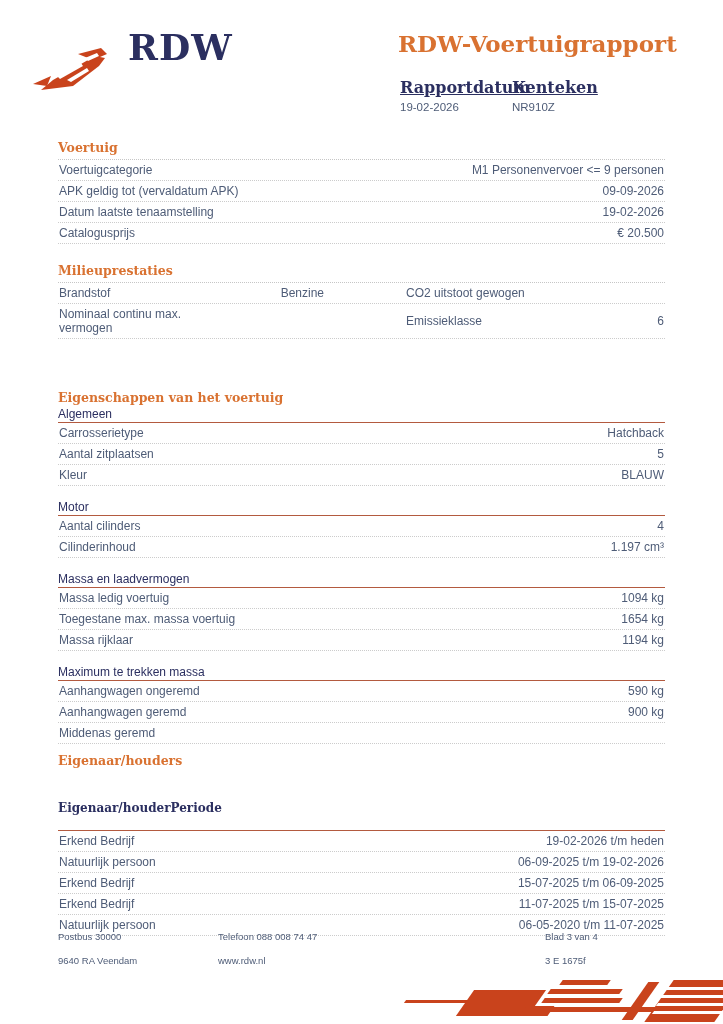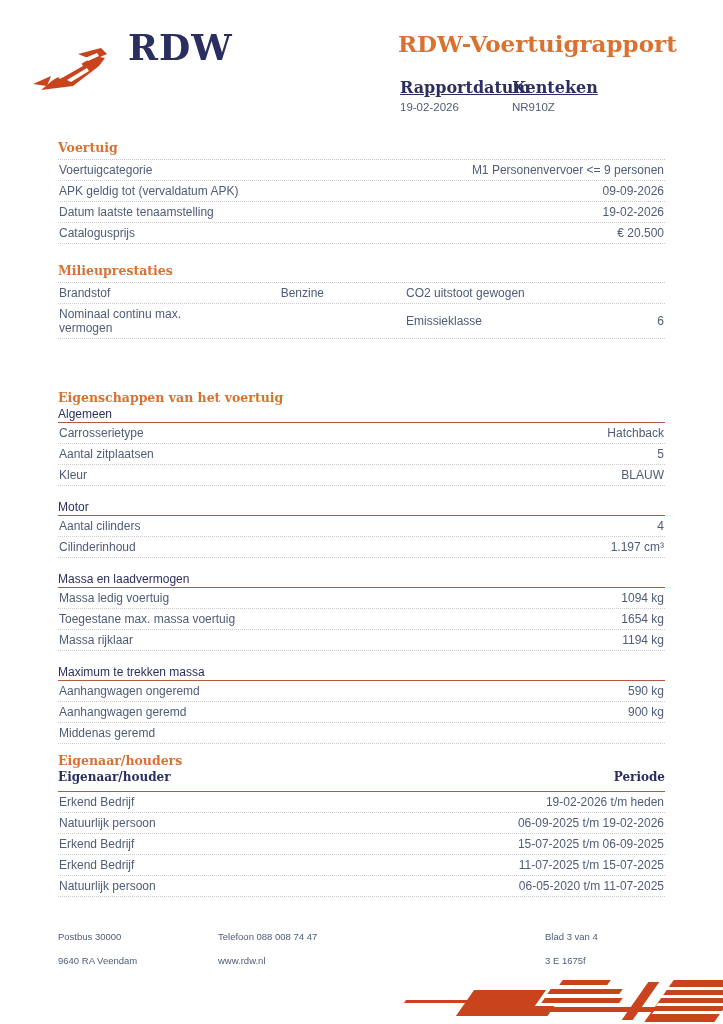--- a/index.html
+++ b/index.html
@@ -33,22 +33,22 @@
   .row .lbl { font-size:12px; color:#4e5c77; }
   .row .val { font-size:12px; color:#4e5c77; text-align:left; }
 
   
   .mrow { display:grid; grid-template-columns:170px 95px 82px 185px 1fr; align-items:center;
           border-bottom:1px dotted #cccccc; padding:3px 1px; min-height:19px; }
   .mrow span { font-size:12px; color:#4e5c77; }
   .mrow .vr, .mrow .vl { text-align:right; }
 
   
-  .tbl-head { display:flex; justify-content:space-between; padding-bottom:7px;
-              border-bottom:1.5px solid #b35a3f; }
+  .tbl-head { display:flex; justify-content:flex-start; padding-bottom:15px;
+              border-bottom:1.5px solid #b35a3f;margin-top:31px; }
   .tbl-head span { font-family:"DejaVu Serif","Liberation Serif",serif; font-weight:bold;
                    font-size:12px; color:#2b2f60; }
 
   .gap-sub { margin-top:14px; }
 
   
   .footer { left:58px; top:931px; width:607px; display:flex; font-size:9.5px; color:#4e5c77; }
   .f-col div { margin-bottom:13px; }
   .f-col.c1 { width:160px; }
   .f-col.c2 { flex:1; }

